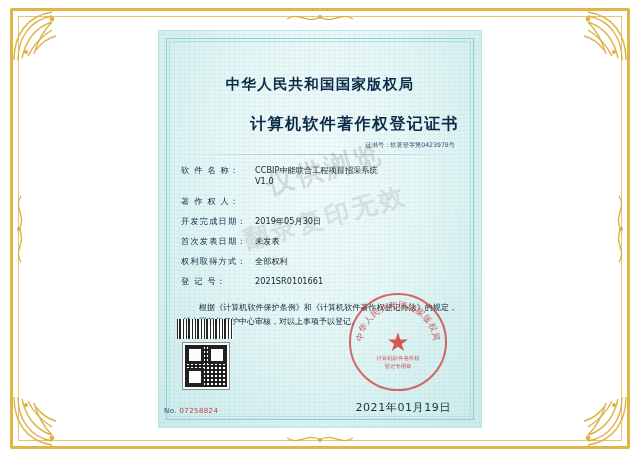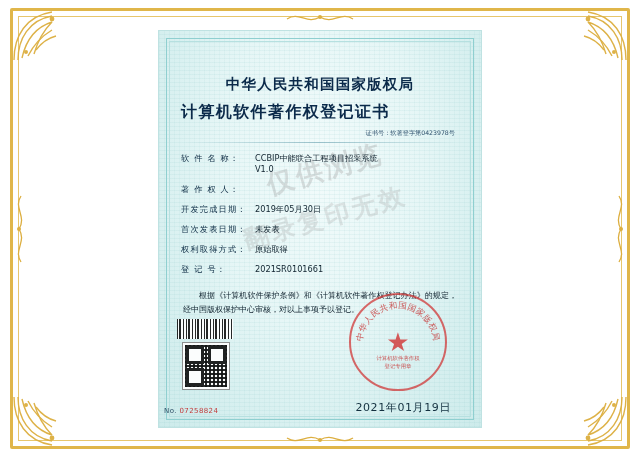--- a/index.html
+++ b/index.html
@@ -128,26 +128,26 @@
     text-align: center;
     font-size: 14.5px;
     font-weight: 700;
     color: #0b2a4a;
     letter-spacing: 1.2px;
     margin-top: 30px;
     position: relative;
     z-index: 3;
   }
   .title-main {
-    text-align: left;
+    text-align: right;
     font-size: 16px;
     font-weight: 700;
     color: #0b2a4a;
     letter-spacing: 1.4px;
-    margin-top: 8px;
+    margin-top: 20px;
     position: relative;
     z-index: 3;
     font-family: Liberation Serif, serif;
   }
   .cert-no {
     text-align: right;
     font-size: 6.2px;
     color: #2b4f6b;
     margin-top: 6px;
     padding-right: 4px;
@@ -411,21 +411,21 @@
           <div class="value">2019年05月30日</div>
         </div>
 
         <div class="field">
           <div class="label">首次发表日期：</div>
           <div class="value">未发表</div>
         </div>
 
         <div class="field">
           <div class="label">权利取得方式：</div>
-          <div class="value">原始取得</div>
+          <div class="value">全部权利</div>
         </div>
 
 
         <div class="field">
           <div class="label">登 记 号：</div>
           <div class="value">2021SR0101661</div>
         </div>
 
       </div>
 

